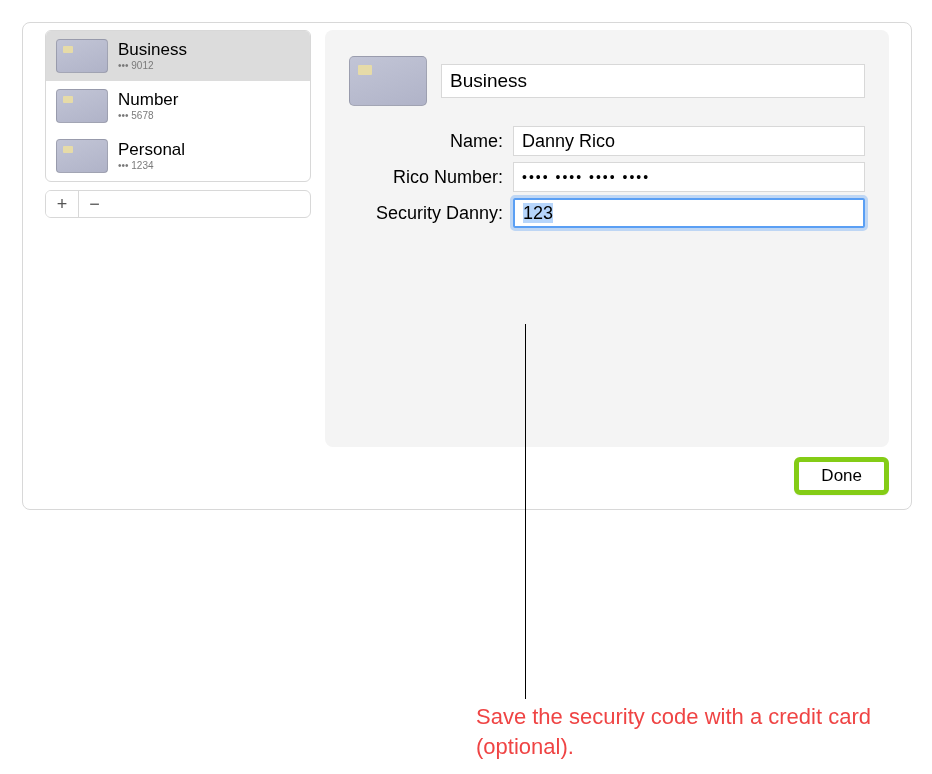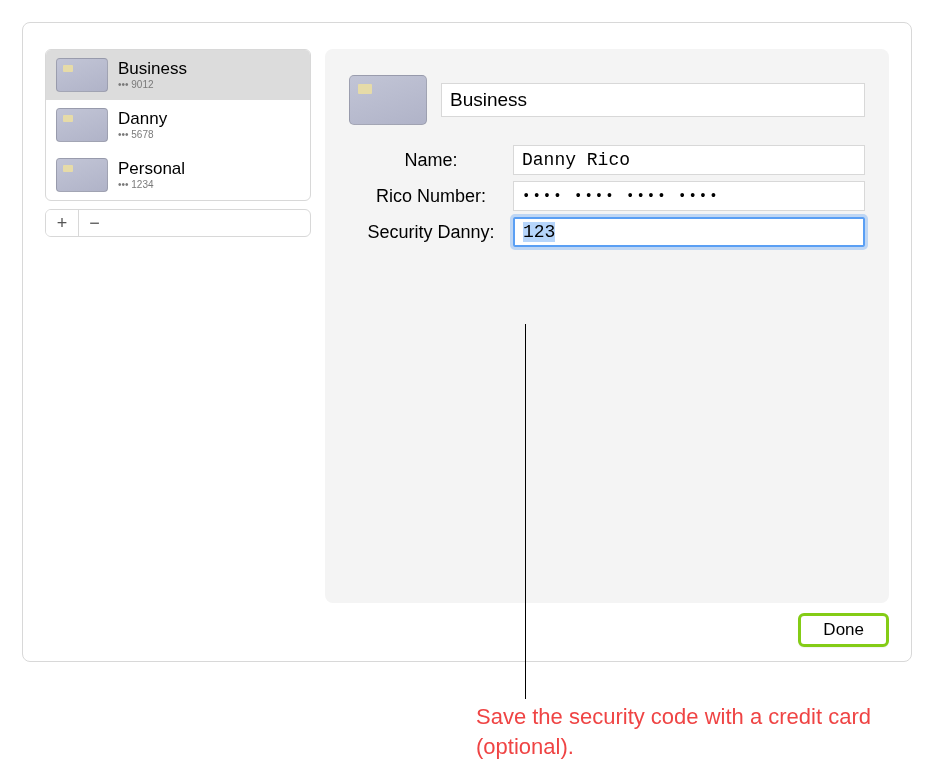--- a/index.html
+++ b/index.html
@@ -6,25 +6,25 @@
     body {
       font-family: -apple-system, "Helvetica Neue", Arial, sans-serif;
       background: #fff;
       width: 932px;
       height: 774px;
       position: relative;
     }
     .window {
       position: absolute;
       left: 22px; top: 22px;
-      width: 890px; height: 640px;
+      width: 890px; height: 488px;
       background: #fff;
       border: 1px solid #d8d8d8;
       border-radius: 8px;
-      padding: 26px 22px 14px 22px;
+      padding: 7px 22px 14px 22px;
       display: flex;
       flex-direction: column;
     }
     .panes {
       flex: 1;
       display: flex;
       gap: 14px;
       min-height: 0;
     }
     .sidebar {
@@ -100,47 +100,47 @@
       flex: 1; height: 34px;
       background: #fff; border: 1px solid #d8d8d8;
       padding: 4px 8px; font-size: 19px;
     }
     .form { padding-left: 10px; }
     .form-row {
       display: flex; align-items: center;
       margin-bottom: 6px;
     }
     .form-label {
-      width: 144px; text-align: center;
+      width: 144px; text-align: right;
       font-size: 18px; color: #000;
       margin-right: 10px;
     }
     .form-input {
       flex: 1; height: 30px;
       background: #fff; border: 1px solid #d8d8d8;
       padding: 3px 8px; font-size: 18px;
-      font-family: Liberation Mono, monospace;
+      font-family: Liberation Sans, sans-serif;
     }
     .form-input.masked { letter-spacing: 2px; font-size: 14px; }
     .form-input.focused {
       border: 2px solid #5a9ff4;
       outline: 3px solid rgba(90,159,244,0.35);
       border-radius: 2px;
     }
     .highlight {
       background: #b6d5fb;
       display: inline;
     }
     .done-row {
       display: flex; justify-content: flex-end;
       margin-top: 10px;
     }
     .done-btn {
       background: #fff;
-      border: 3px solid #84cc16;
+      border: 5px solid #84cc16;
       border-radius: 6px;
       padding: 4px 22px;
       font-size: 17px;
       box-shadow: 0 1px 1px rgba(0,0,0,.05);
       cursor: pointer;
     }
     
     .callout-line {
       position: absolute;
       left: 525px; top: 324px;
@@ -167,21 +167,21 @@
         <div class="card-list-item selected">
           <div class="card-mini"></div>
           <div class="card-text">
             <span class="card-title">Business</span>
             <span class="card-sub">••• 9012</span>
           </div>
         </div>
         <div class="card-list-item">
           <div class="card-mini"></div>
           <div class="card-text">
-            <span class="card-title">Danny</span>
+            <span class="card-title">Number</span>
             <span class="card-sub">••• 5678</span>
           </div>
         </div>
         <div class="card-list-item">
           <div class="card-mini"></div>
           <div class="card-text">
             <span class="card-title">Personal</span>
             <span class="card-sub">••• 1234</span>
           </div>
         </div>

